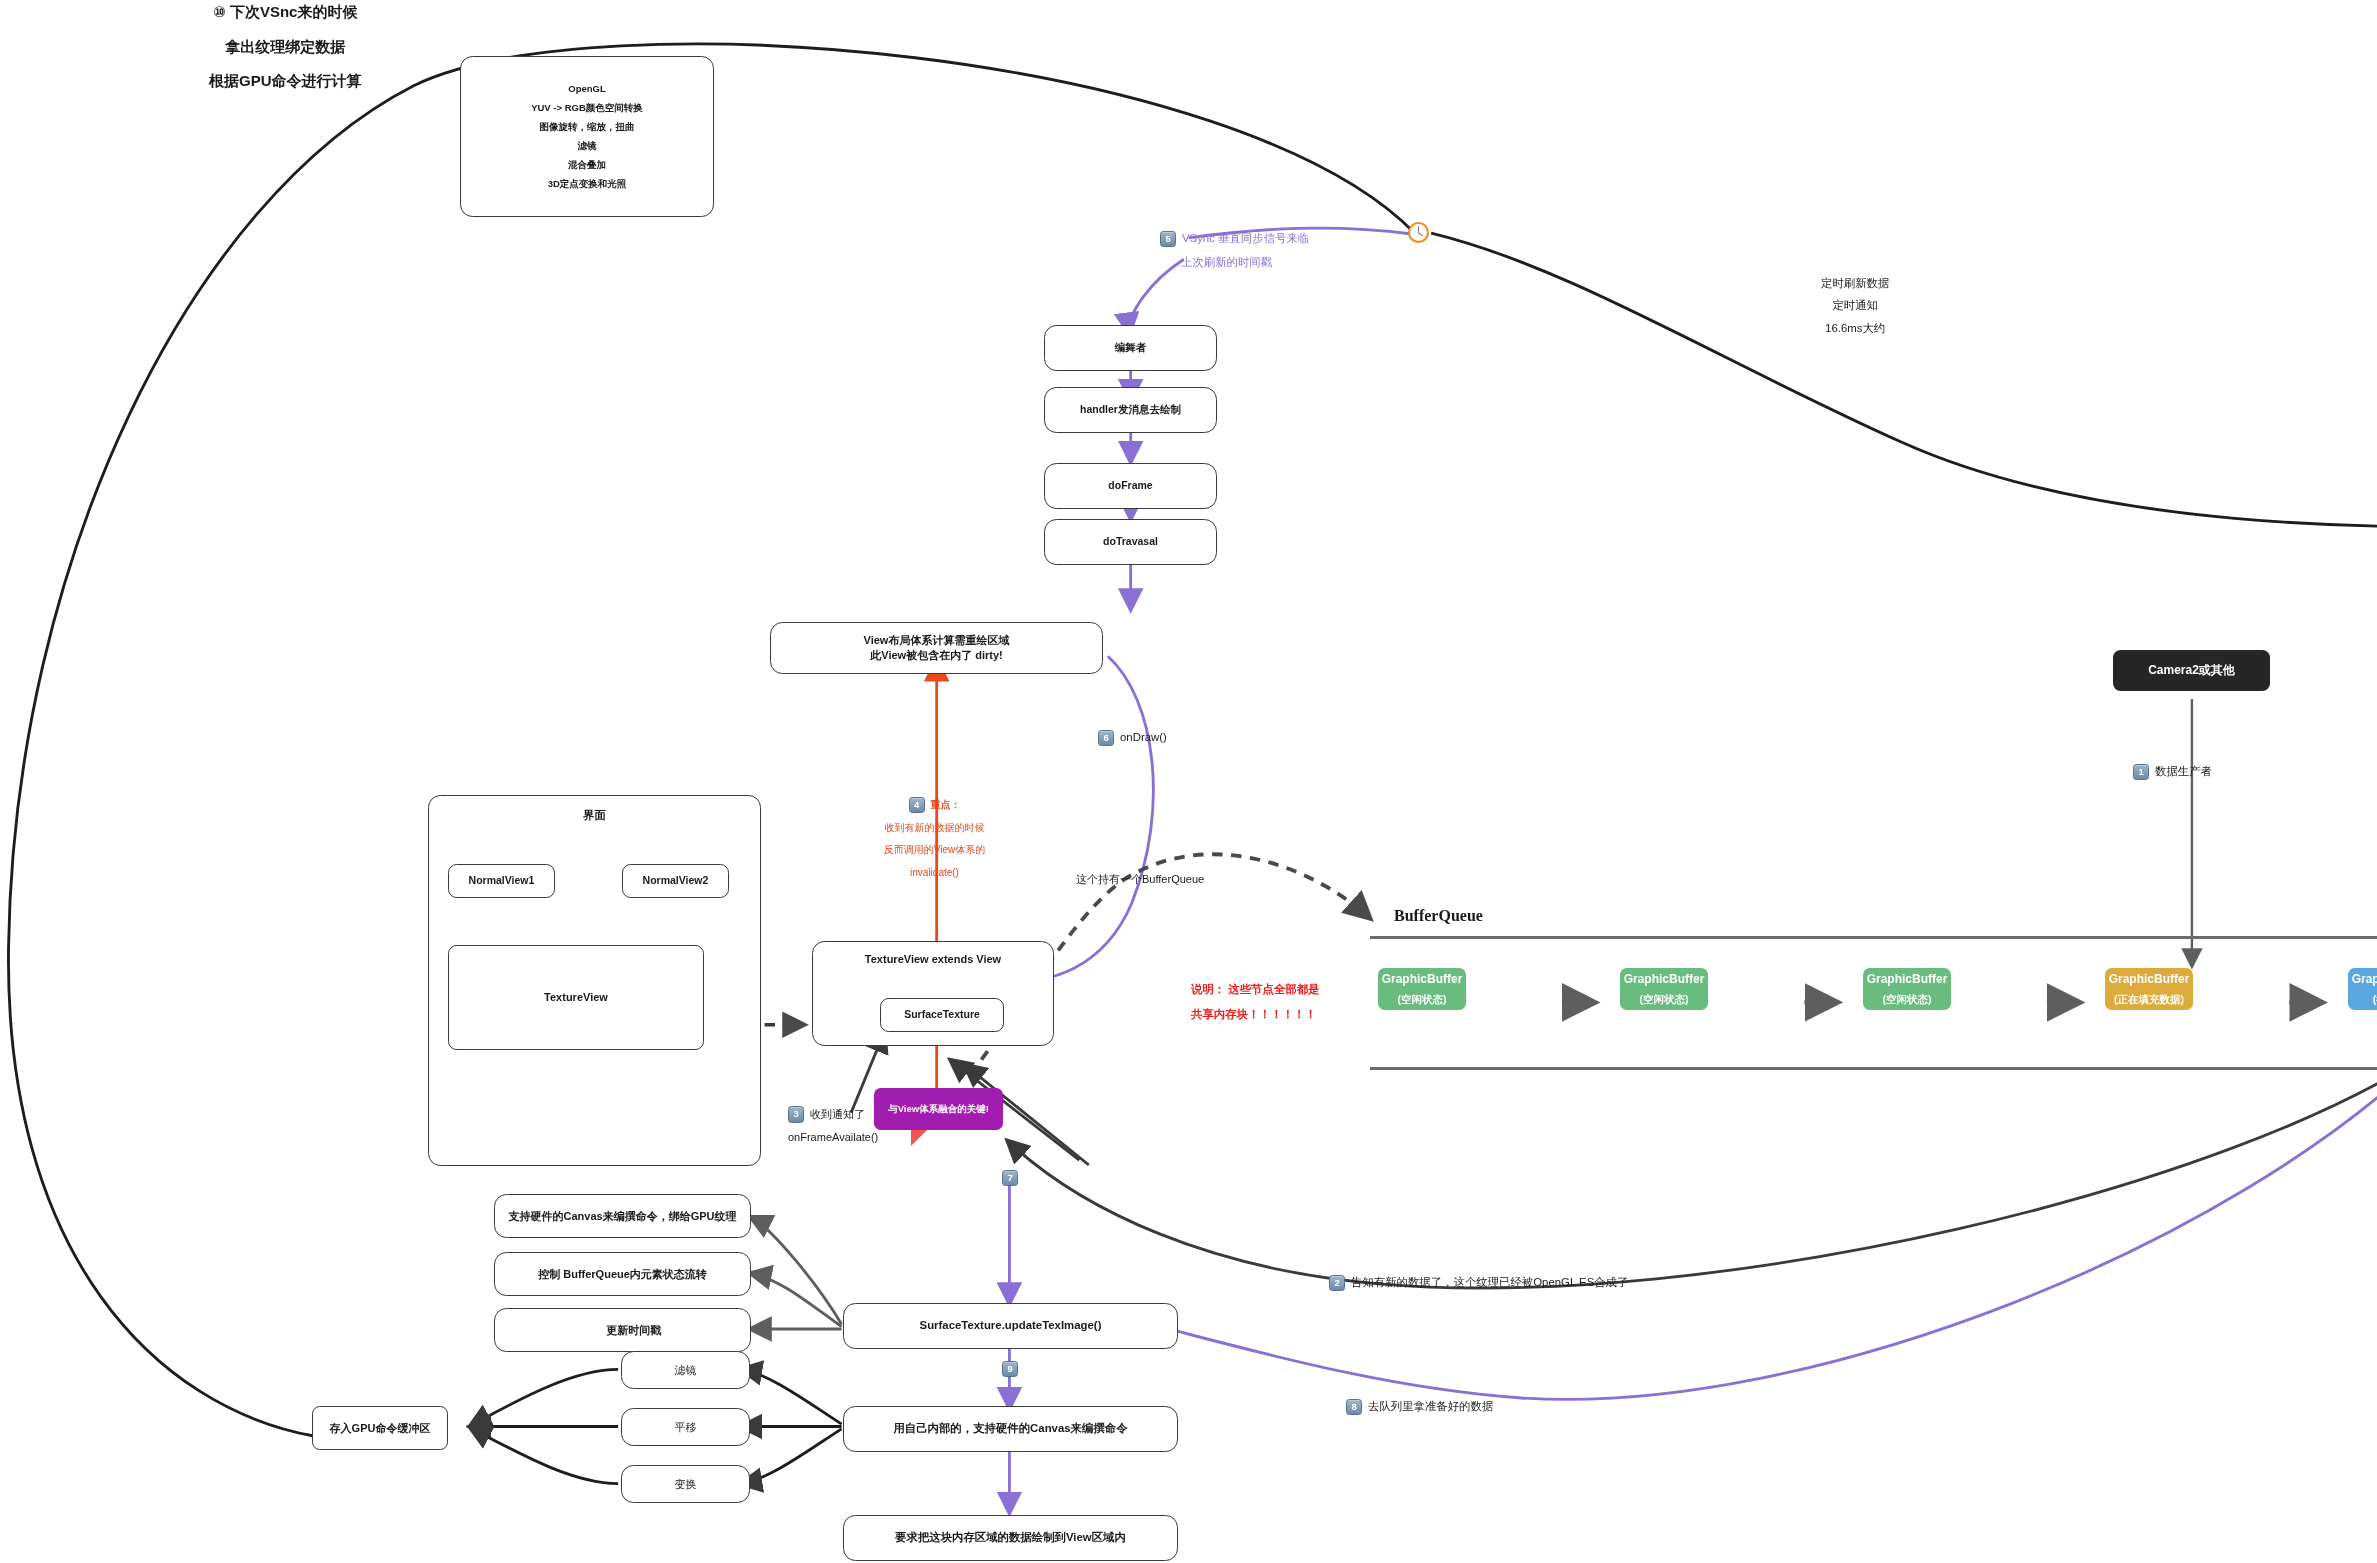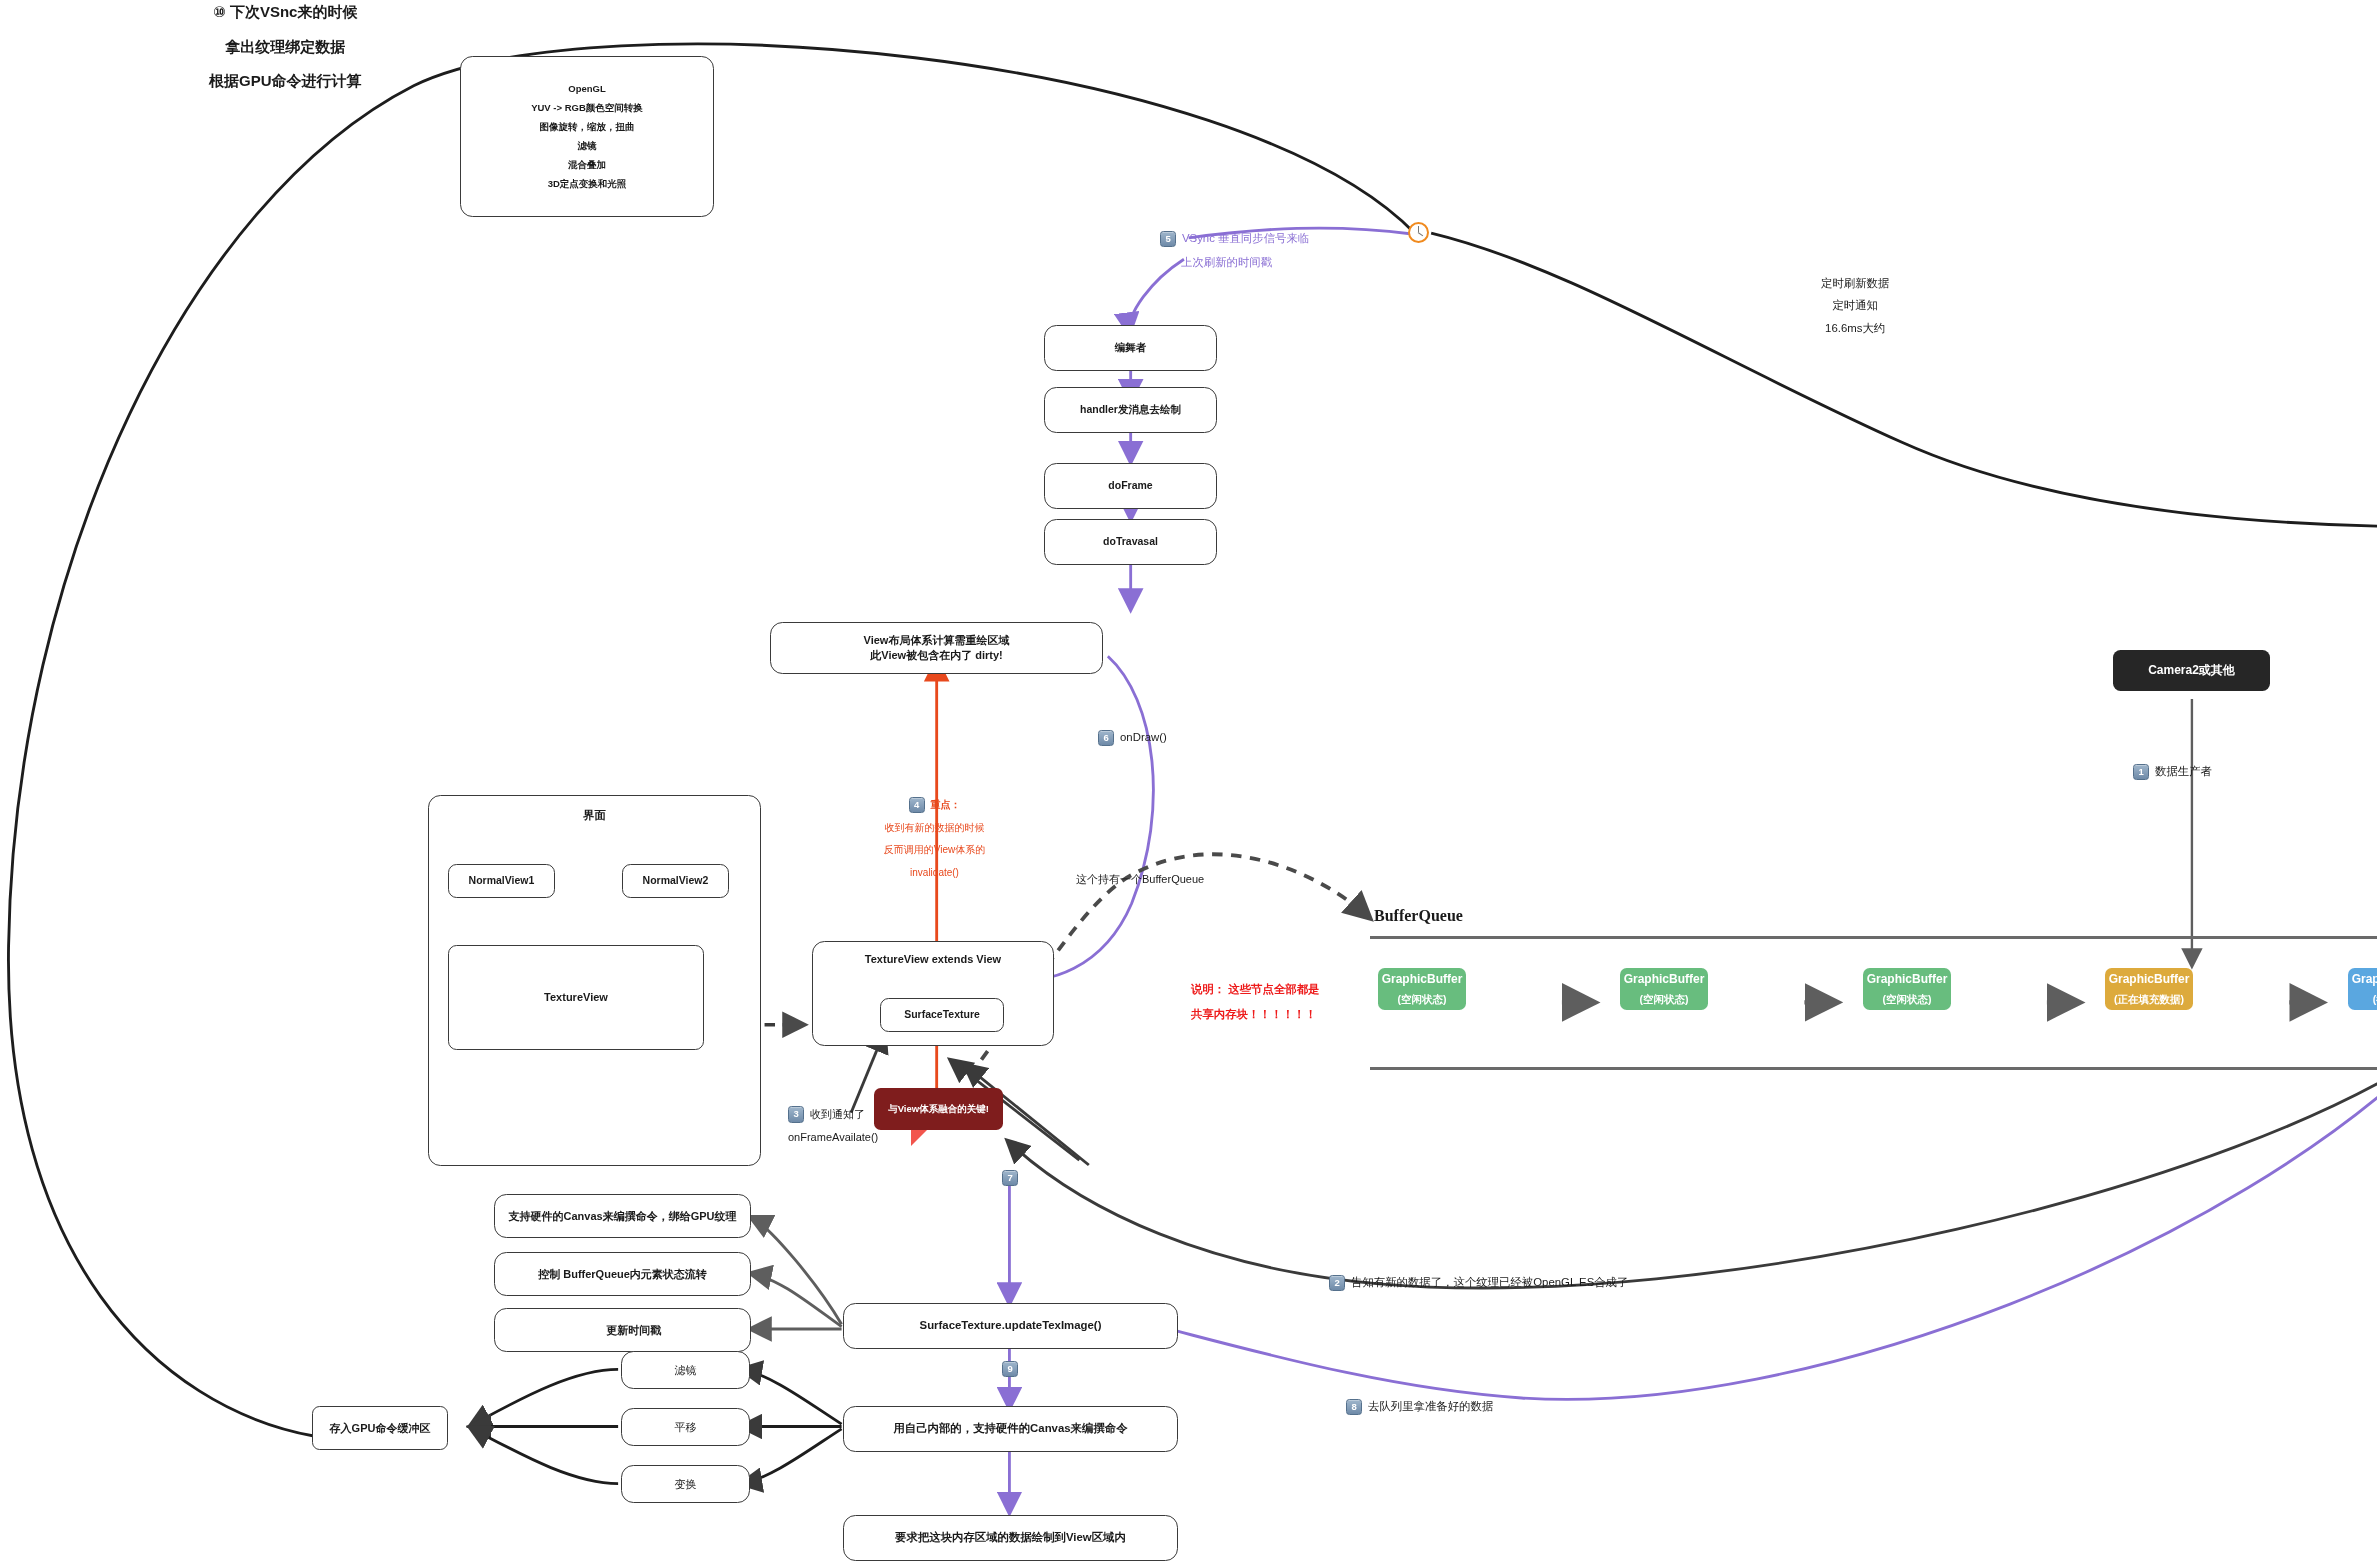--- a/index.html
+++ b/index.html
@@ -71,20 +71,21 @@
     position:absolute;
     width:100%;
     text-align:center;
     font-weight:bold;
   }
   .bq-rule{position:absolute;height:2.9px;background:#6a6a6a;}
   .bq-title{
     position:absolute;
     font-weight:bold;
     font-family:"Liberation Serif","DejaVu Serif",serif;
+    margin-left:20px;
   }
   .gbuf{
     position:absolute;
     box-sizing:border-box;
     border-radius:6.7px;
     display:flex;
     flex-direction:column;
     align-items:center;
     justify-content:center;
     color:#ffffff;
@@ -102,21 +103,21 @@
     background:#262626;
     color:#ffffff;
     border-radius:7.6px;
     display:flex;align-items:center;justify-content:center;
     font-weight:bold;
   }
 
   
   #red-callout{
     position:absolute;
-    background:#7f1d1d;
+    background:#a21caf;
     color:#ffffff;
     border-radius:6.7px;
     display:flex;align-items:center;justify-content:center;
     font-weight:bold;
     font-size:9.5px;
     white-space:nowrap;
   }
   #red-callout-tail{
     position:absolute;
     width:0;height:0;

